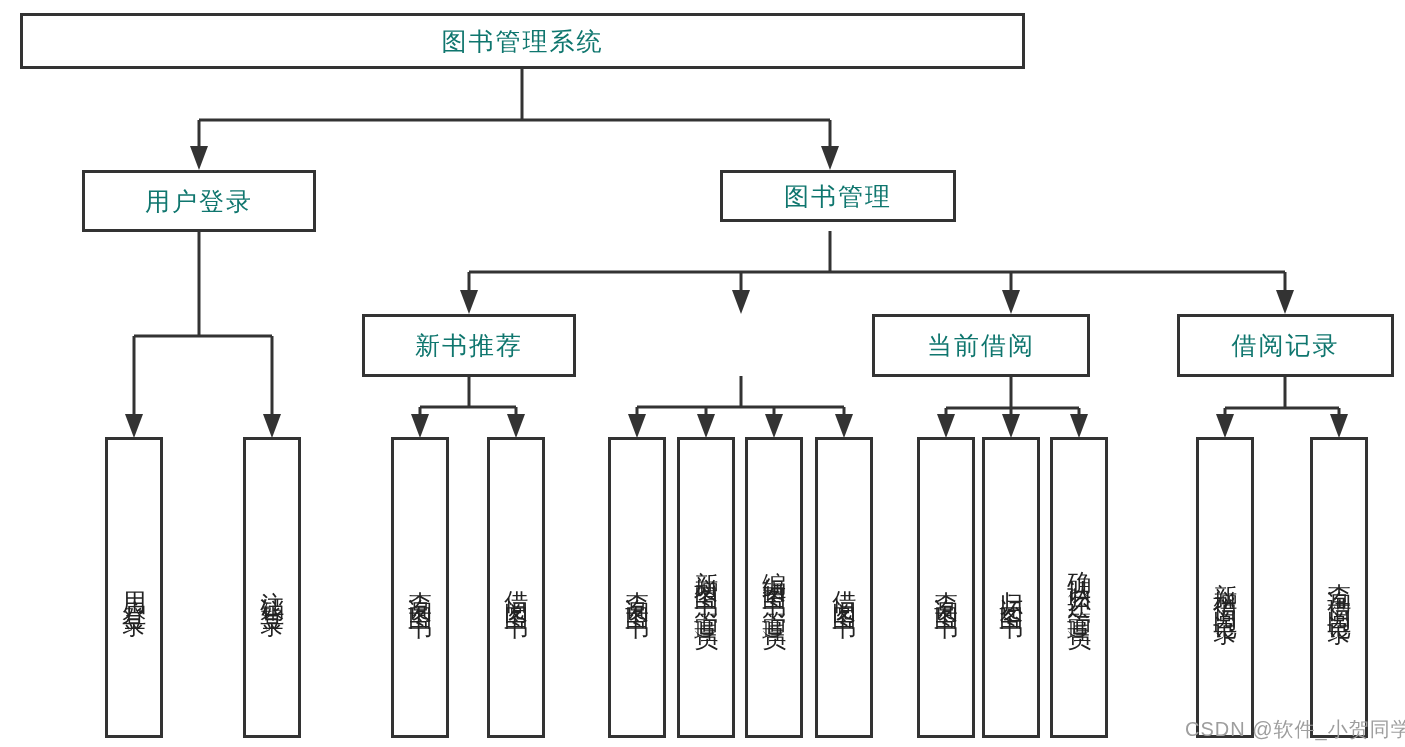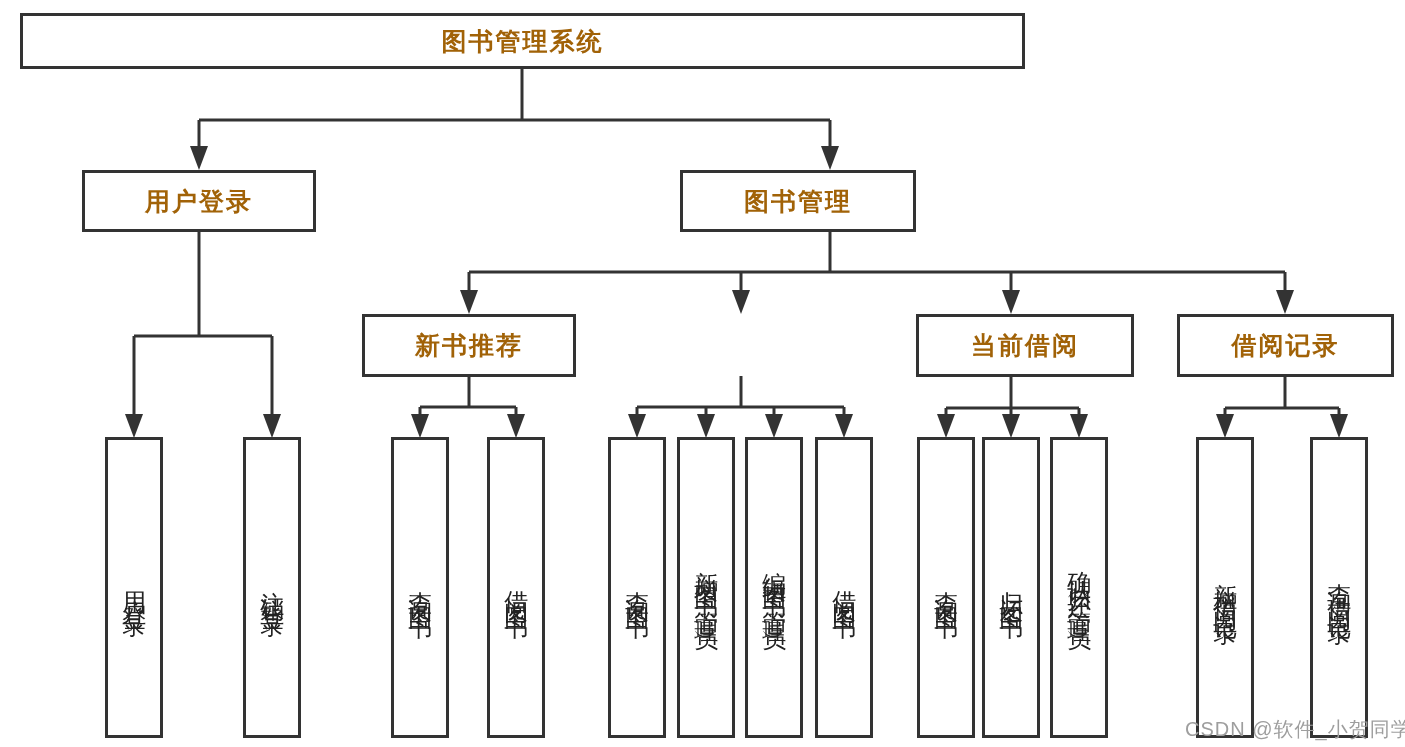--- a/index.html
+++ b/index.html
@@ -5,21 +5,21 @@
   html,body{margin:0;padding:0;background:#fff;}
   .canvas{
     position:relative;width:1405px;height:747px;background:#ffffff;
     font-family:"Liberation Sans",sans-serif;overflow:hidden;color:#222;
   }
   .connectors{position:absolute;left:0;top:0;z-index:1;}
   .node{
     position:absolute;box-sizing:border-box;border:3px solid #333333;background:#ffffff;
     display:flex;align-items:center;justify-content:center;z-index:2;
   }
-  .h-label{font-size:25px;letter-spacing:2px;color:#a16207;white-space:nowrap;font-weight:bold;}
+  .h-label{font-size:25px;letter-spacing:2px;color:#0f766e;white-space:nowrap;}
   .v-label{
     writing-mode:vertical-rl;text-orientation:mixed;
     font-size:24px;letter-spacing:8px;line-height:1.1;color:#222;
   }
   .watermark{
     position:absolute;z-index:3;font-size:20px;letter-spacing:1px;white-space:nowrap;
   }
 </style>
 </head>
 <body>
@@ -81,28 +81,28 @@
       <polygon points="1330,414 1348,414 1339,438" fill="#333333"></polygon>
     </svg>
 
   <div class="node" style="left:20px;top:13px;width:1005px;height:56px;">
     <span class="h-label">图书管理系统</span>
   </div>
 
   <div class="node" style="left:82px;top:170px;width:234px;height:62px;">
     <span class="h-label">用户登录</span>
   </div>
-  <div class="node" style="left:680px;top:170px;width:236px;height:62px;">
+  <div class="node" style="left:720px;top:170px;width:236px;height:52px;">
     <span class="h-label">图书管理</span>
   </div>
 
   <div class="node" style="left:362px;top:314px;width:214px;height:63px;">
     <span class="h-label">新书推荐</span>
   </div>
-  <div class="node" style="left:916px;top:314px;width:218px;height:63px;">
+  <div class="node" style="left:872px;top:314px;width:218px;height:63px;">
     <span class="h-label">当前借阅</span>
   </div>
   <div class="node" style="left:1177px;top:314px;width:217px;height:63px;">
     <span class="h-label">借阅记录</span>
   </div>
 
   <div class="node" style="left:105px;top:437px;width:58px;height:301px;">
     <span class="v-label">用户登录</span>
   </div>
   <div class="node" style="left:243px;top:437px;width:58px;height:301px;">

